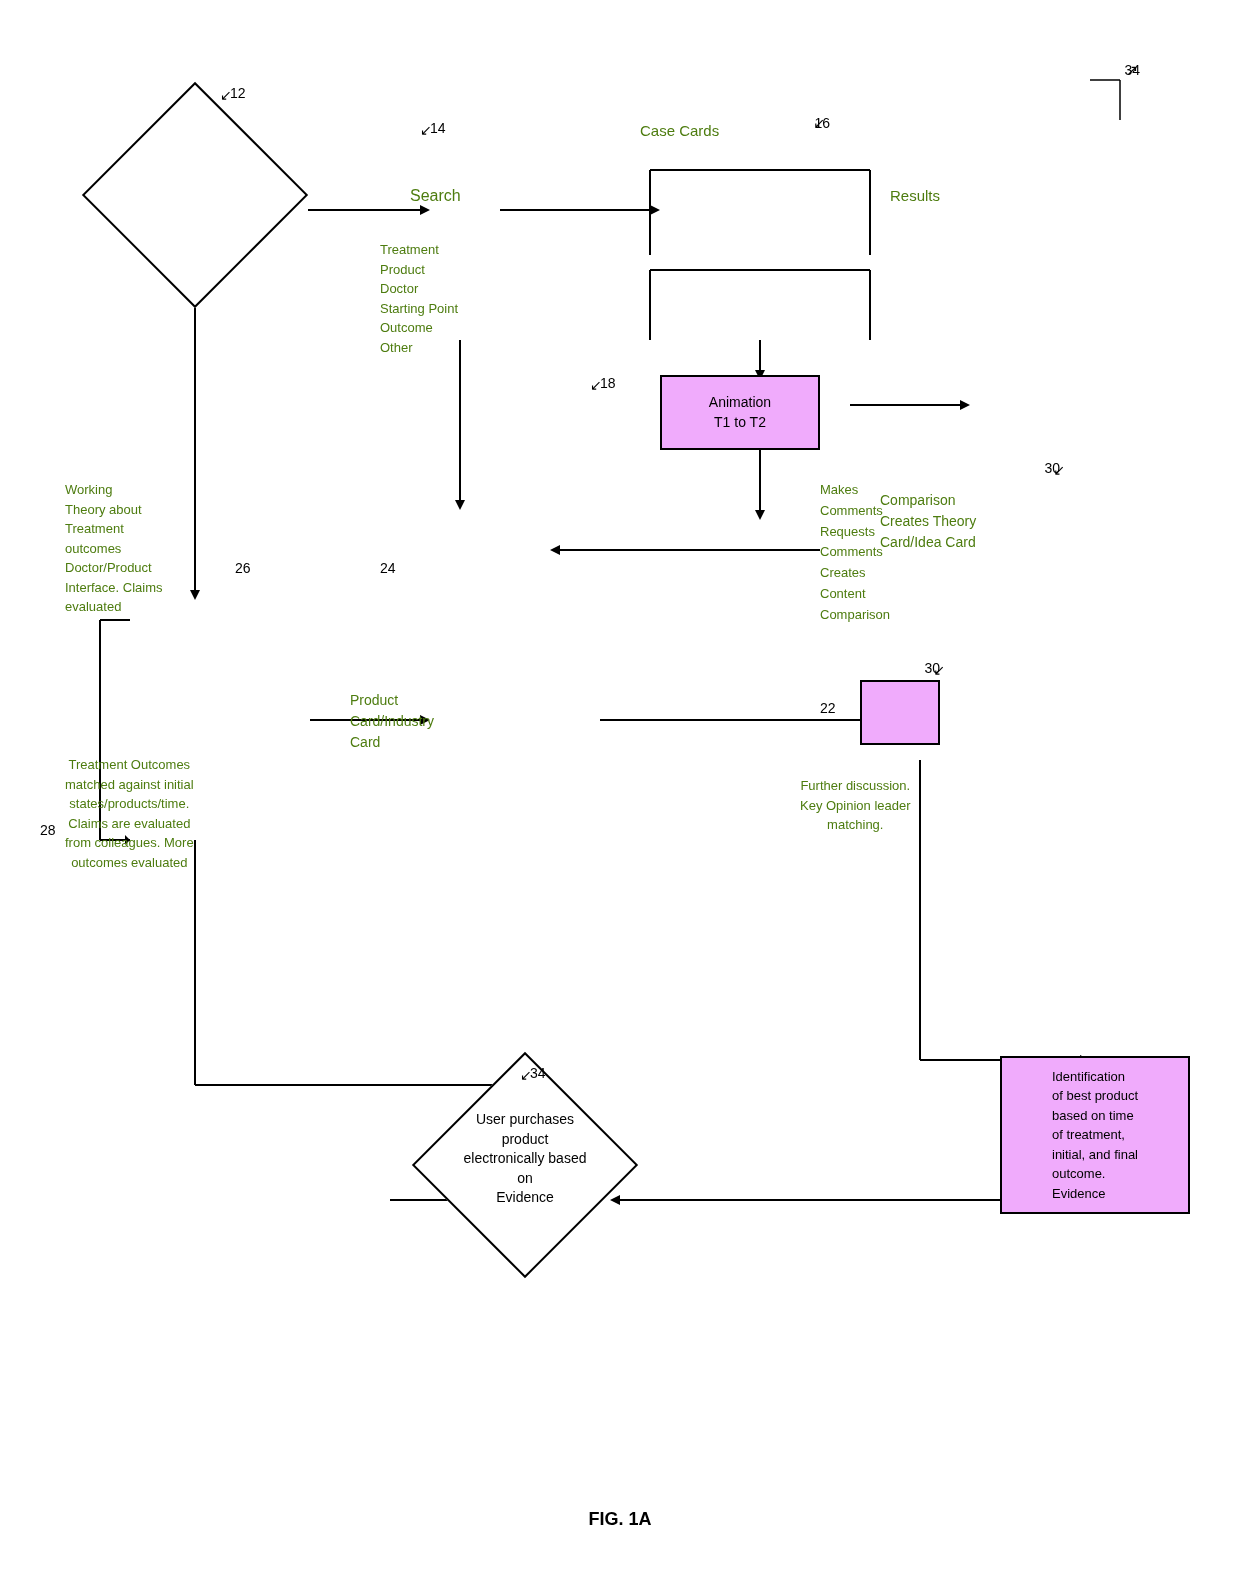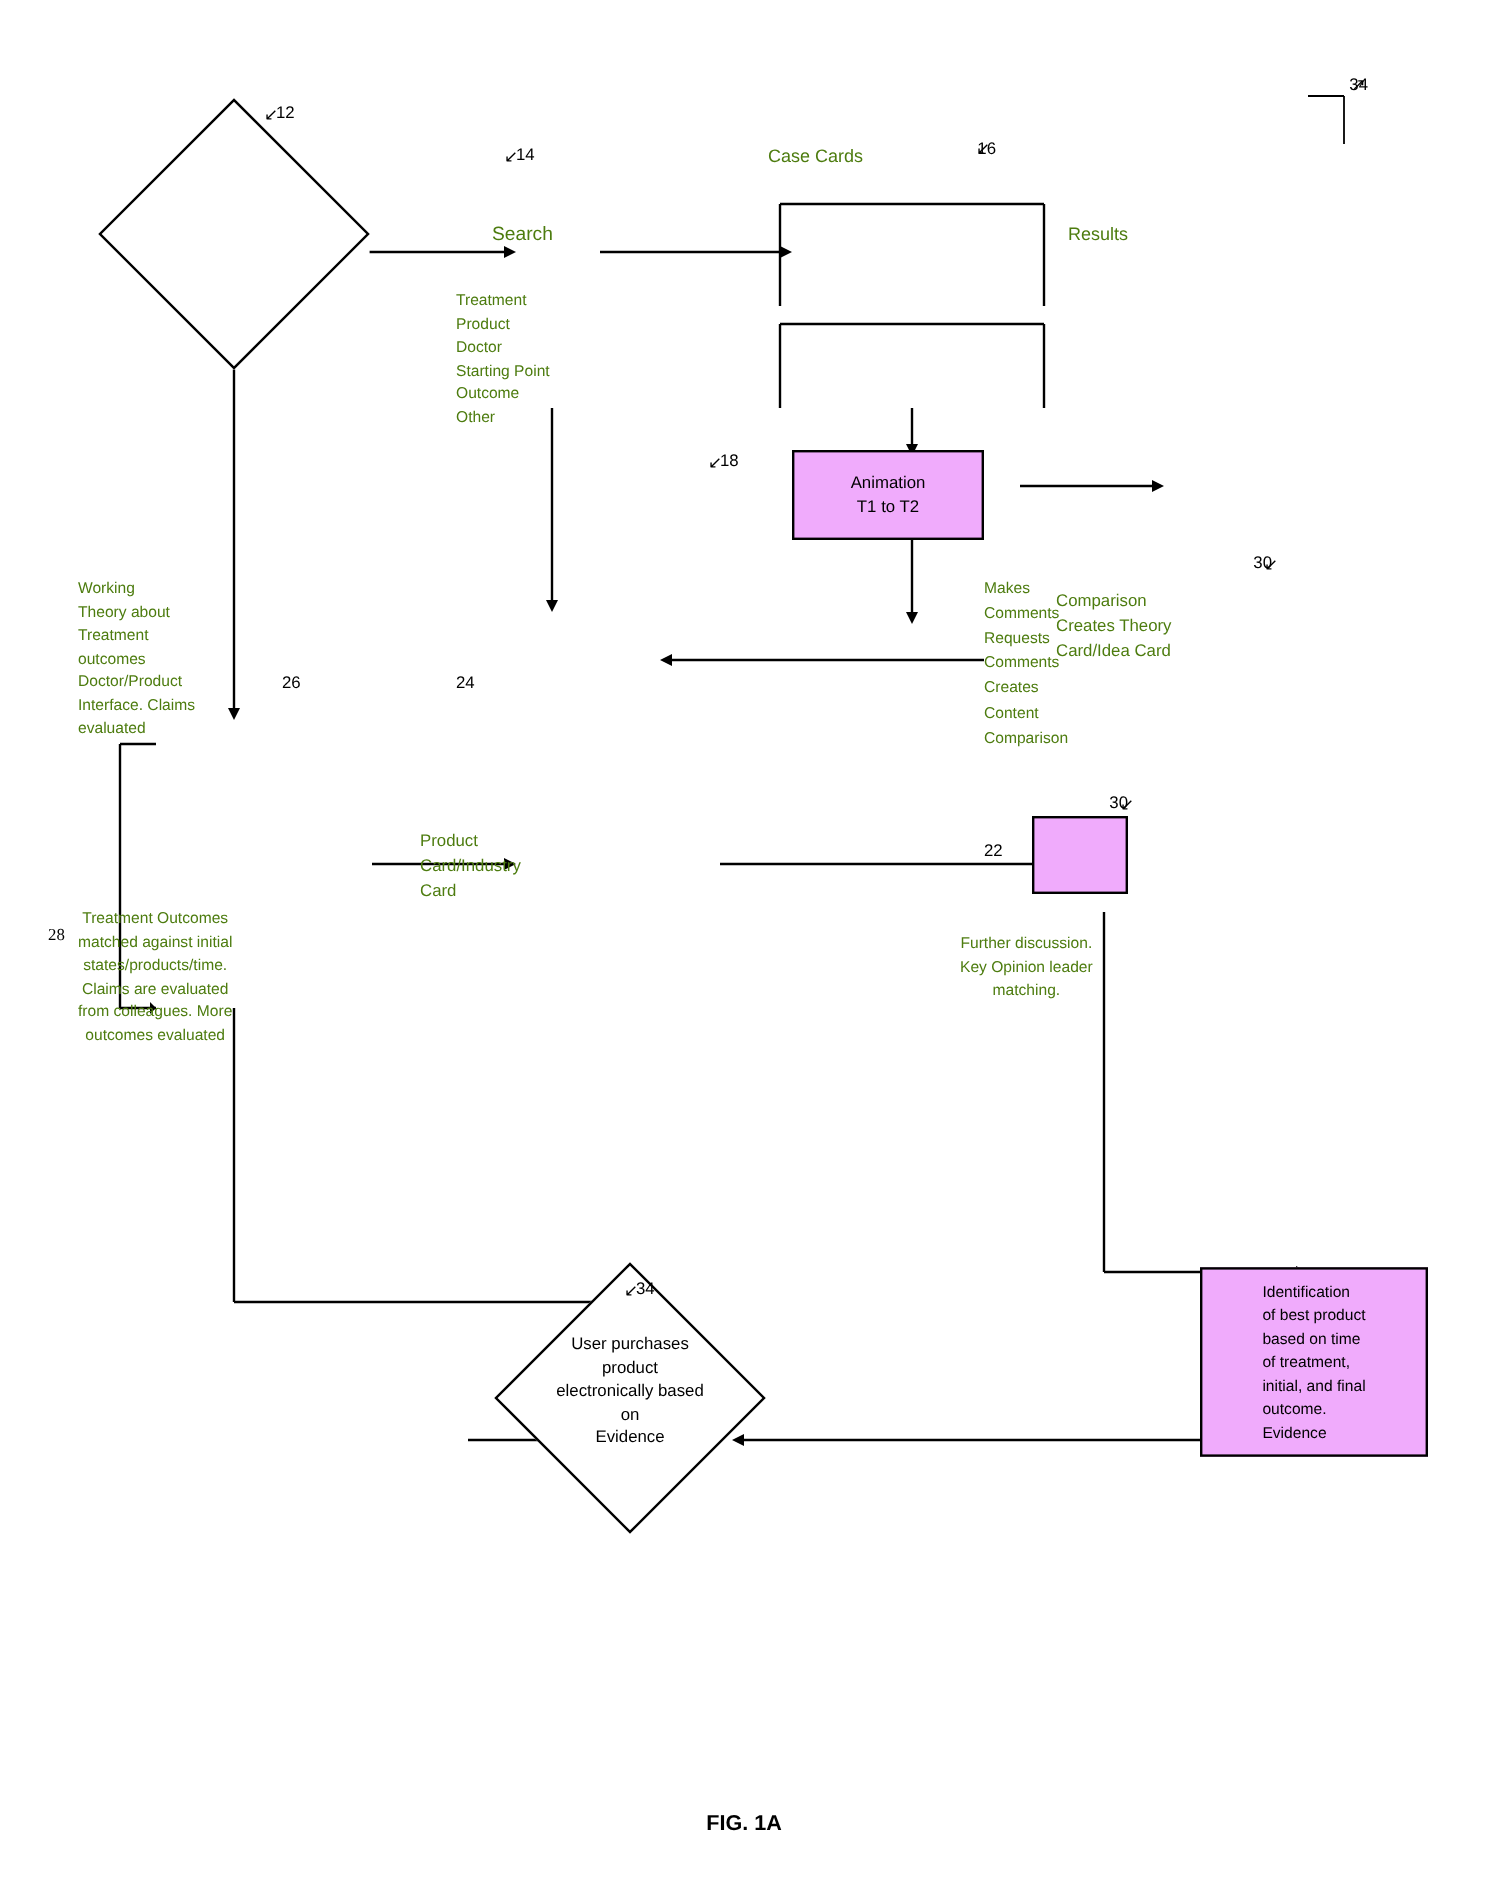--- a/index.html
+++ b/index.html
@@ -195,21 +195,21 @@
   <div class="small-rect" style="top:615px; left:205px;"></div>
   <div class="small-rect" style="top:615px; left:275px;"></div>
 
   <div class="small-rect" style="top:672px; left:135px;"></div>
   <div class="small-rect" style="top:672px; left:205px;"></div>
   <div class="small-rect" style="top:672px; left:275px;"></div>
 
   <div class="node-label" style="top:755px; left:65px; text-align:center; font-size:13px; line-height:1.5;">
     Treatment Outcomes<br>matched against initial<br>states/products/time.<br>Claims are evaluated<br>from colleagues. More<br>outcomes evaluated
   </div>
-  <div class="ref-num" style="top:772px; left:40px;font-family:Liberation Serif, serif;">28</div>
+  <div class="ref-num" style="top:822px; left:40px;">28</div>
 
   <div class="node-label" style="top:690px; left:350px; text-align:left; font-size:14px; line-height:1.5;">
     Product<br>Card/Industry<br>Card
   </div>
 
   <div class="ref-num" style="top:660px; right:300px;">30</div>
   <div style="position:absolute; top:662px; right:295px; font-size:14px;">↙</div>
   <div class="rect" style="top:680px; left:860px; width:80px; height:65px;"></div>
   <div class="node-label" style="top:776px; left:800px; text-align:center; font-size:13px; line-height:1.5;">
     Further discussion.<br>Key Opinion leader<br>matching.

